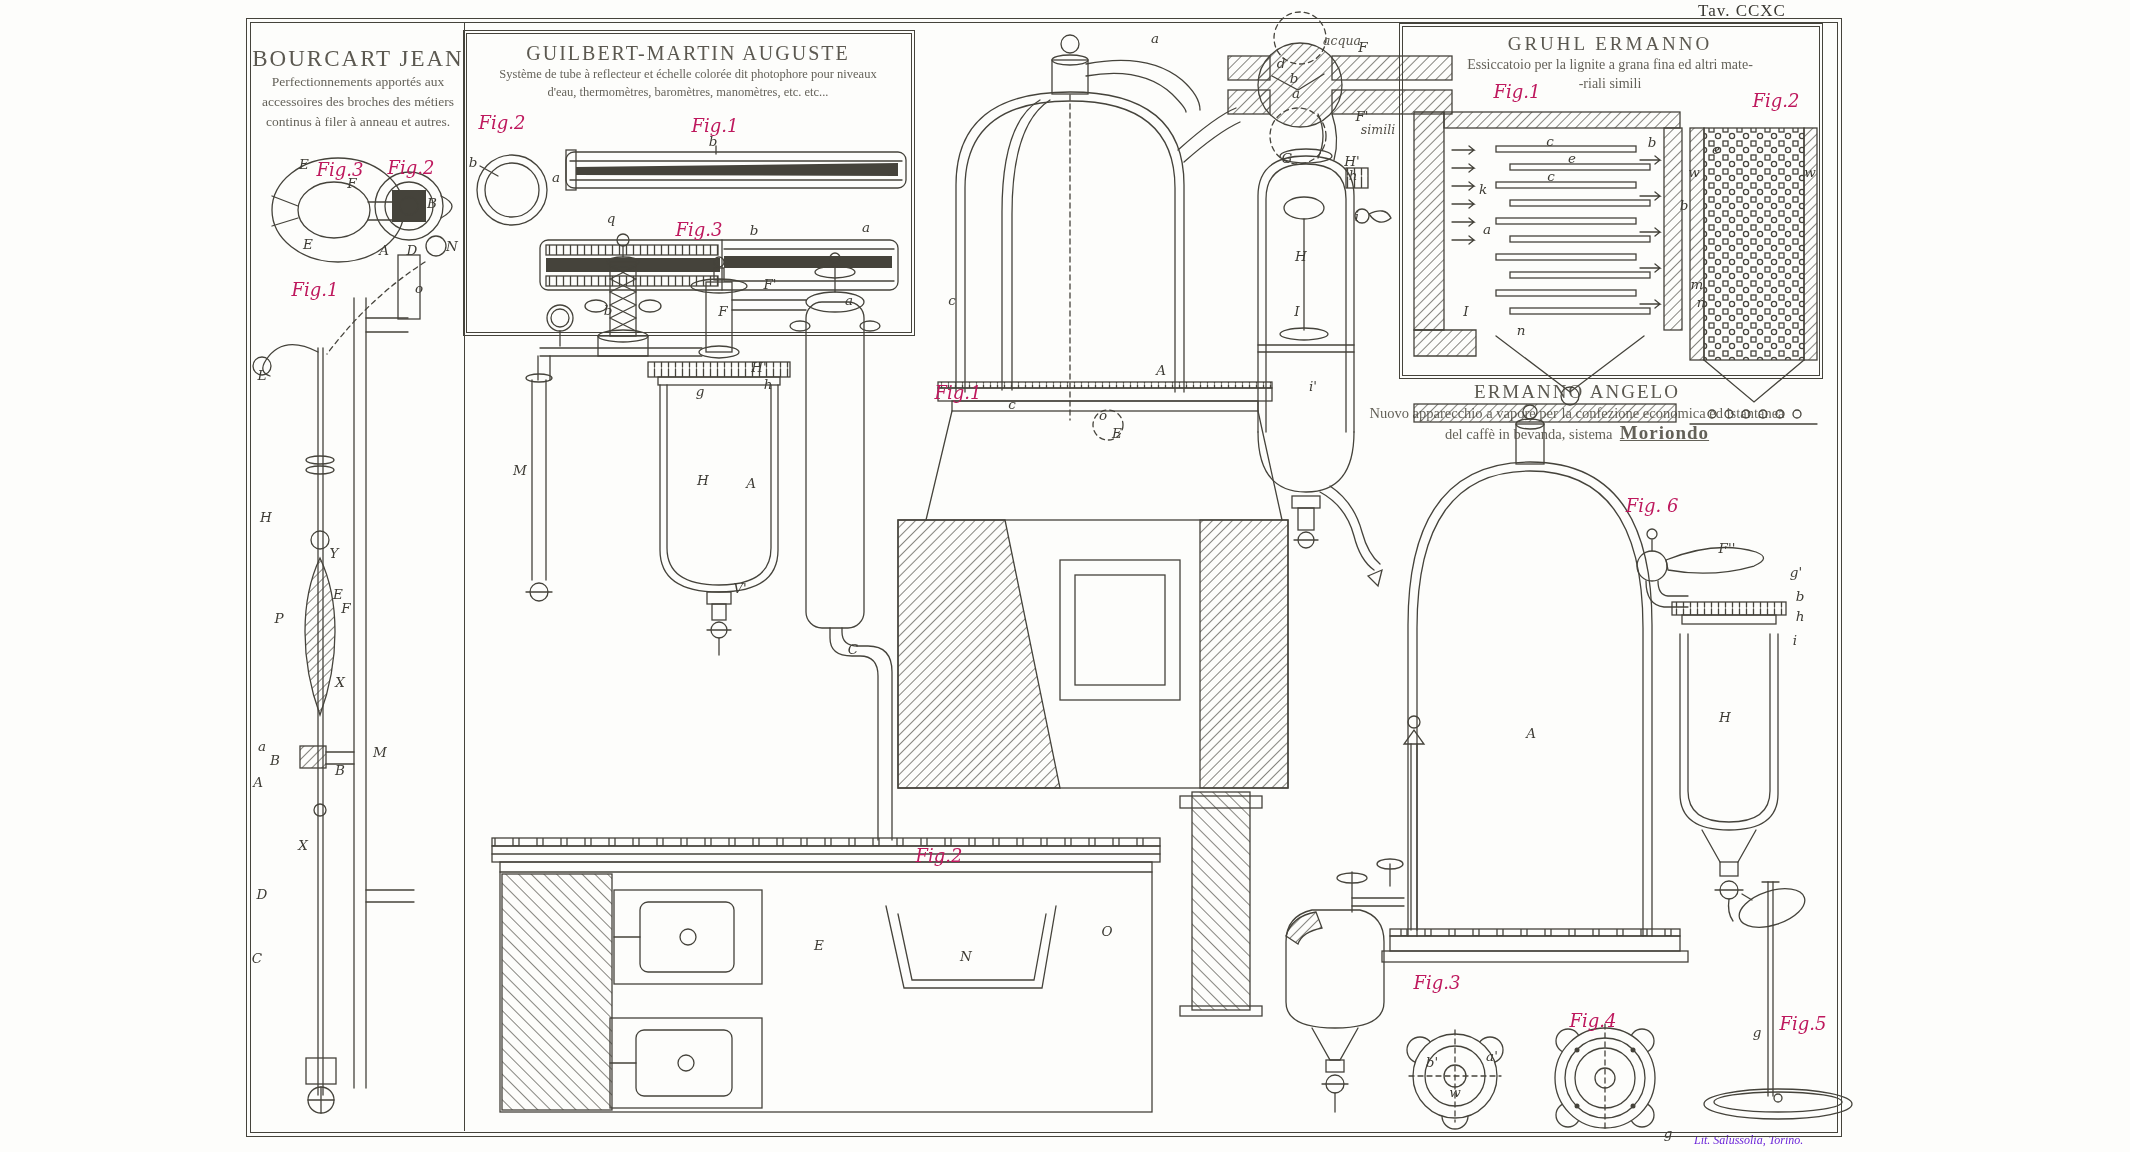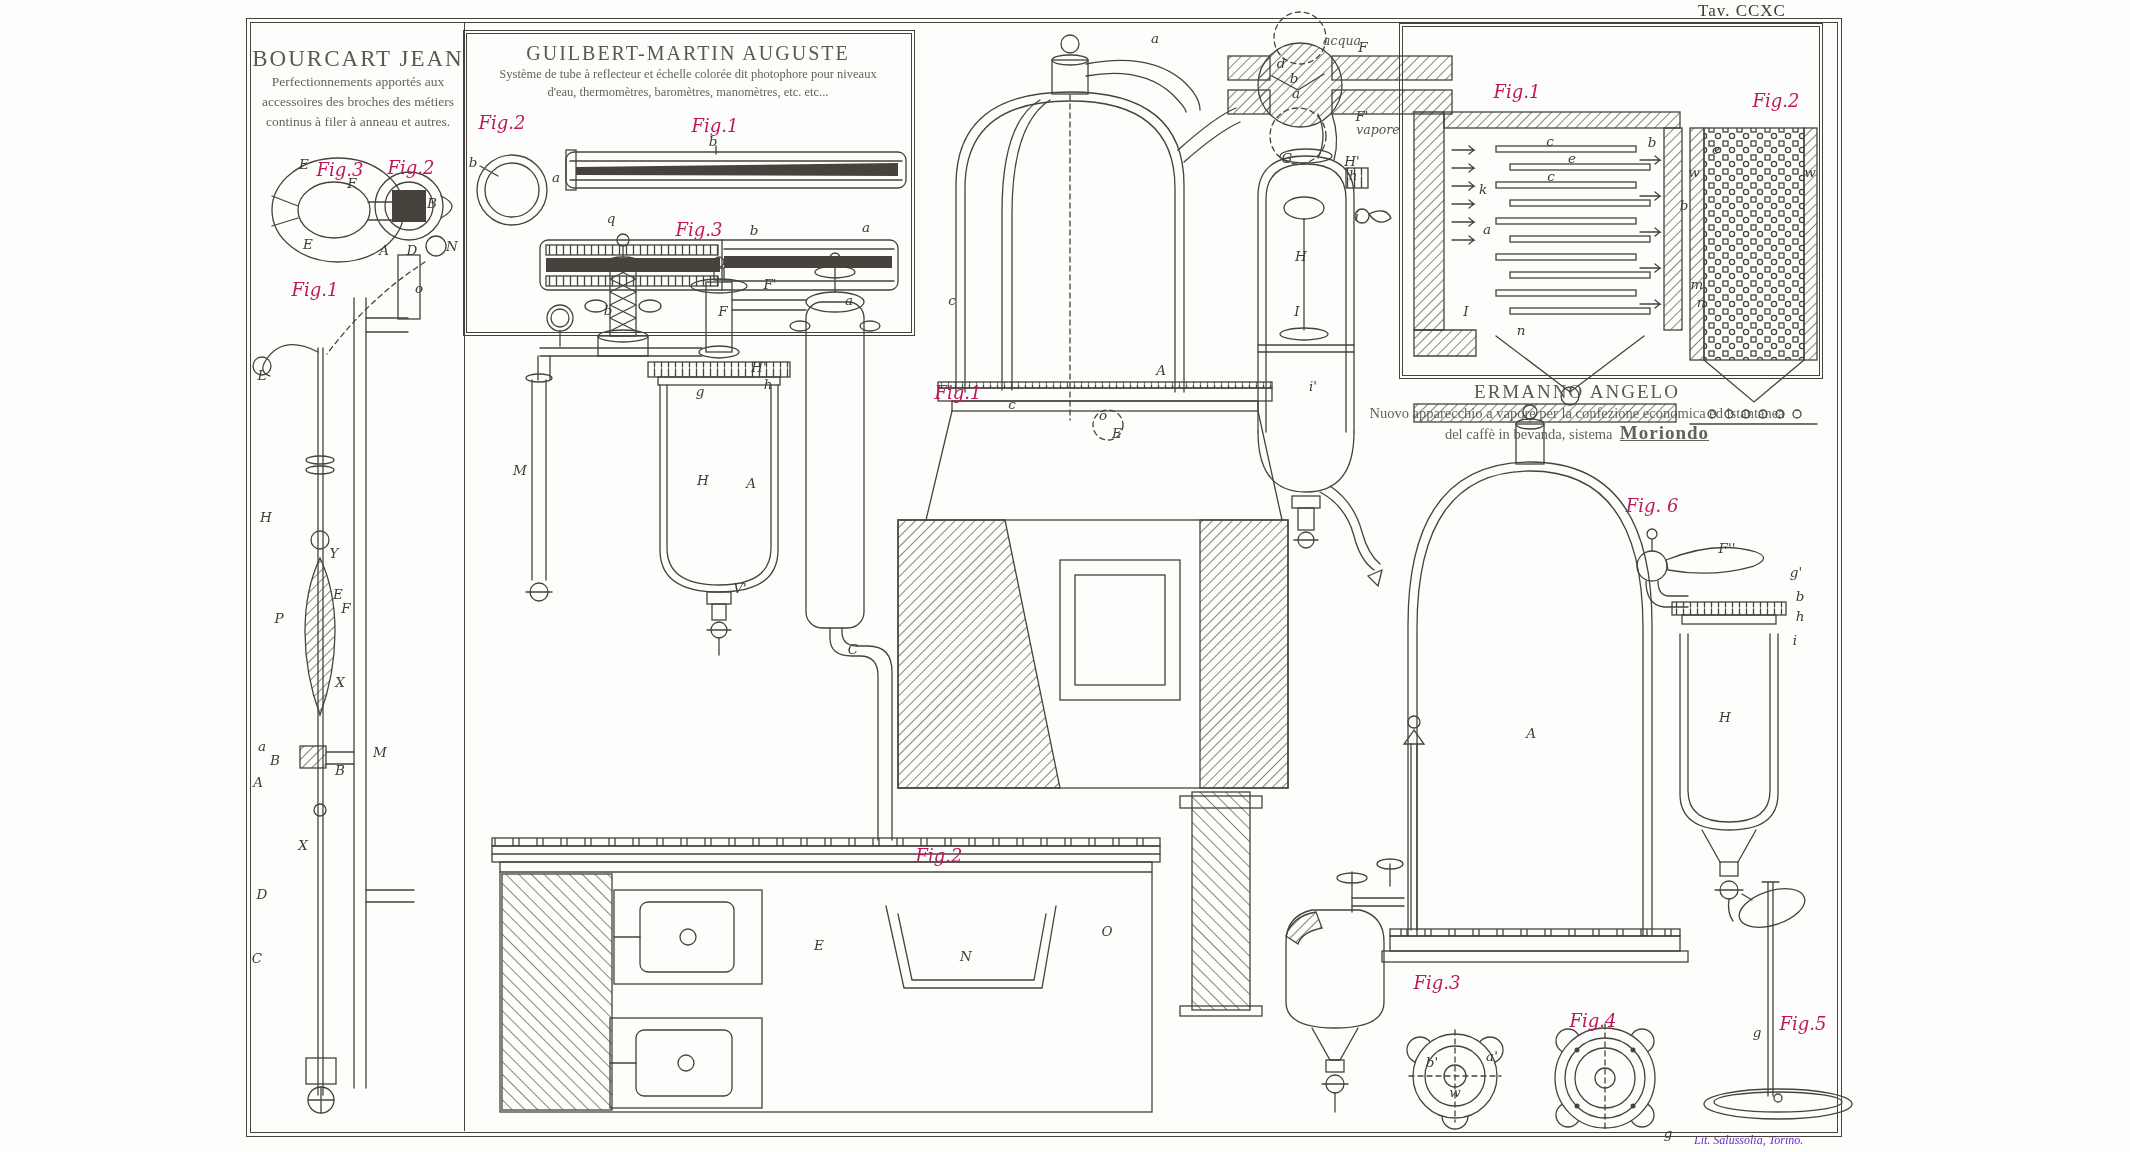--- a/index.html
+++ b/index.html
@@ -58,20 +58,25 @@
   <div class="sec-title bour" style="left:252px;top:46px;width:212px;">
     <div class="t">BOURCART JEAN</div>
     <div class="s nowrap">Perfectionnements apportés aux</div>
     <div class="s nowrap">accessoires des broches des métiers</div>
     <div class="s nowrap">continus à filer à anneau et autres.</div>
   </div>
   <div class="sec-title guil" style="left:470px;top:42px;width:436px;">
     <div class="t">GUILBERT-MARTIN AUGUSTE</div>
     <div class="s nowrap">Système de tube à reflecteur et échelle colorée dit photophore pour niveaux</div>
     <div class="s">d'eau, thermomètres, baromètres, manomètres, etc. etc...</div>
+  </div>
+  <div class="sec-title gruh" style="left:1408px;top:33px;width:404px;">
+    <div class="t">GRUHL ERMANNO</div>
+    <div class="s">Essiccatoio per la lignite a grana fina ed altri mate-</div>
+    <div class="s">-riali simili</div>
   </div>
   <div class="sec-title mori" style="left:1338px;top:381px;width:478px;">
     <div class="t">ERMANNO ANGELO</div>
     <div class="s nowrap">Nuovo apparecchio a vapore per la confezione economica ed istantanea</div>
     <div class="s"><span>del caffè in bevanda, sistema</span>&nbsp;&nbsp;<span class="emph">Moriondo</span></div>
   </div>
 
   <svg class="eng" width="2130" height="1152" viewBox="0 0 2130 1152">
     <defs>
       <pattern id="h1" width="7" height="7" patternUnits="userSpaceOnUse" patternTransform="rotate(45)">
@@ -368,21 +373,21 @@
   <span class="fig" style="left:958px;top:392px">Fig.1</span>
   <span class="fig" style="left:939px;top:855px">Fig.2</span>
   <span class="fig" style="left:1517px;top:91px">Fig.1</span>
   <span class="fig" style="left:1776px;top:100px">Fig.2</span>
   <span class="fig" style="left:1652px;top:505px">Fig. 6</span>
   <span class="fig" style="left:1437px;top:982px">Fig.3</span>
   <span class="fig" style="left:1593px;top:1020px">Fig.4</span>
   <span class="fig" style="left:1803px;top:1023px">Fig.5</span>
 
   <span class="flow" style="left:1342px;top:40px">acqua</span>
-  <span class="flow" style="left:1378px;top:129px">vapore</span>
+  <span class="flow" style="left:1378px;top:129px">simili</span>
 
   <div>
     <span class="lt" style="left:1155px;top:38px">a</span>
     <span class="lt" style="left:1281px;top:63px">d</span>
     <span class="lt" style="left:1294px;top:78px">b</span>
     <span class="lt" style="left:1296px;top:93px">a</span>
     <span class="lt" style="left:1363px;top:47px">F</span>
     <span class="lt" style="left:1362px;top:116px">F'</span>
     <span class="lt" style="left:1287px;top:158px">G</span>
     <span class="lt" style="left:1352px;top:161px">H'</span>

